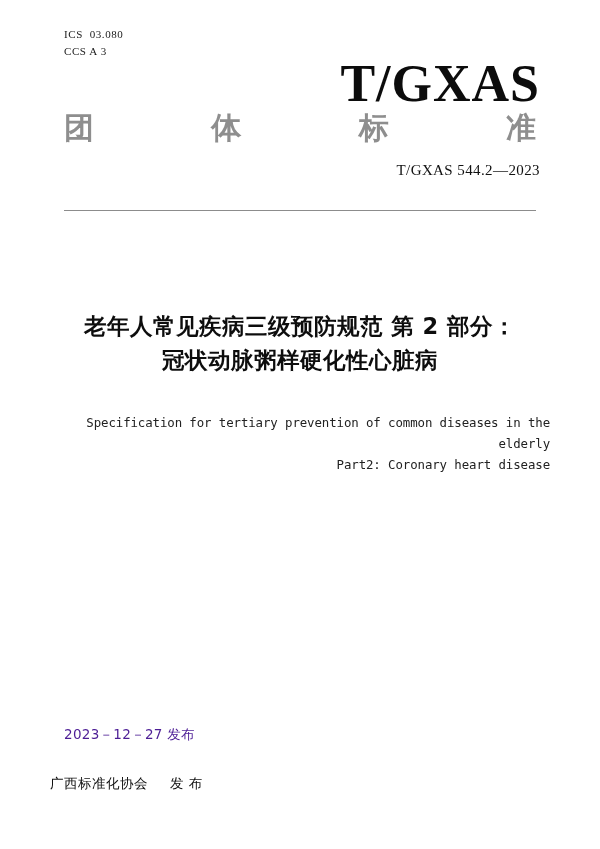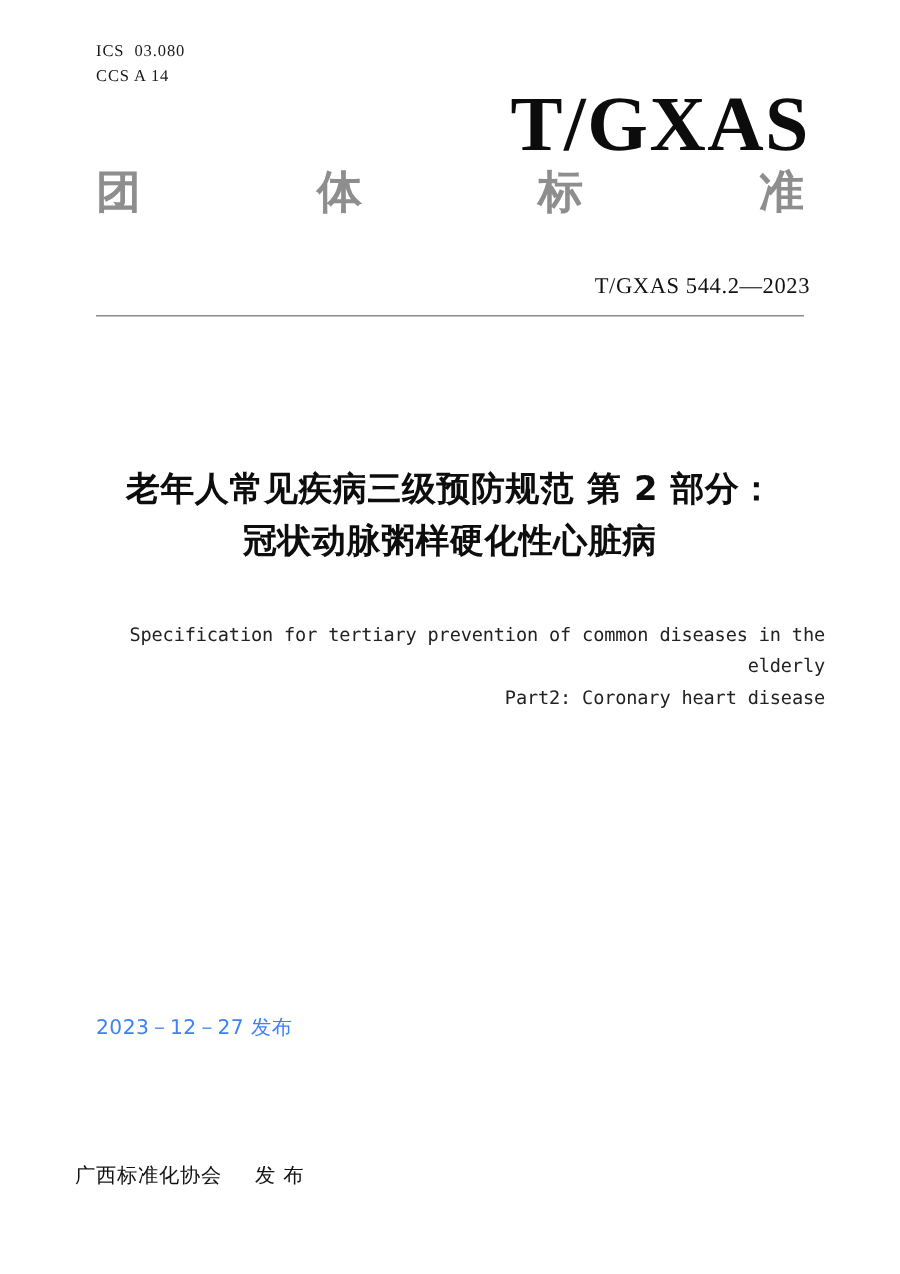--- a/index.html
+++ b/index.html
@@ -68,21 +68,20 @@
 
   
   .std-no {
     position: absolute;
     right: 60px;
     top: 162px;
     font-family: "Liberation Serif", serif;
     font-size: 15px;
     letter-spacing: 0.4px;
     color: #111;
-    margin-top: 21px;
   }
 
   
   .rule {
     position: absolute;
     left: 64px;
     top: 210px;
     width: 472px;
     height: 1px;
     background: #8c8c8c;
@@ -115,27 +114,27 @@
     line-height: 21px;
     color: #222;
     letter-spacing: -0.1px;
   }
   .title-en .l2 { display: block; }
 
   
   .dates {
     position: absolute;
     left: 64px;
-    top: 676px;
+    top: 726px;
     width: 472px;
     display: flex;
     justify-content: space-between;
     font-family: "DejaVu Sans", sans-serif;
     font-size: 13.5px;
-    color: #3b82f6;
+    color: #4c1d95;
     letter-spacing: 0.3px;
     align-items: flex-end;
   }
 
   
   .publisher {
     position: absolute;
     left: 50px;
     top: 775px;
     width: 500px;
@@ -146,21 +145,21 @@
   }
   .publisher .gap { display: inline-block; width: 22px; }
 </style>
 </head>
 <body>
 
 <div class="page">
 
   <div class="codes">
     <div><span>ICS</span>  <span>03.080</span></div>
-    <div><span>CCS</span> <span>A 14</span></div>
+    <div><span>CCS</span> <span>A 3</span></div>
   </div>
 
   <div class="tgxas">T/GXAS</div>
 
   <div class="tuanti">
     <span>团</span>
     <span>体</span>
     <span>标</span>
     <span>准</span>
   </div>

